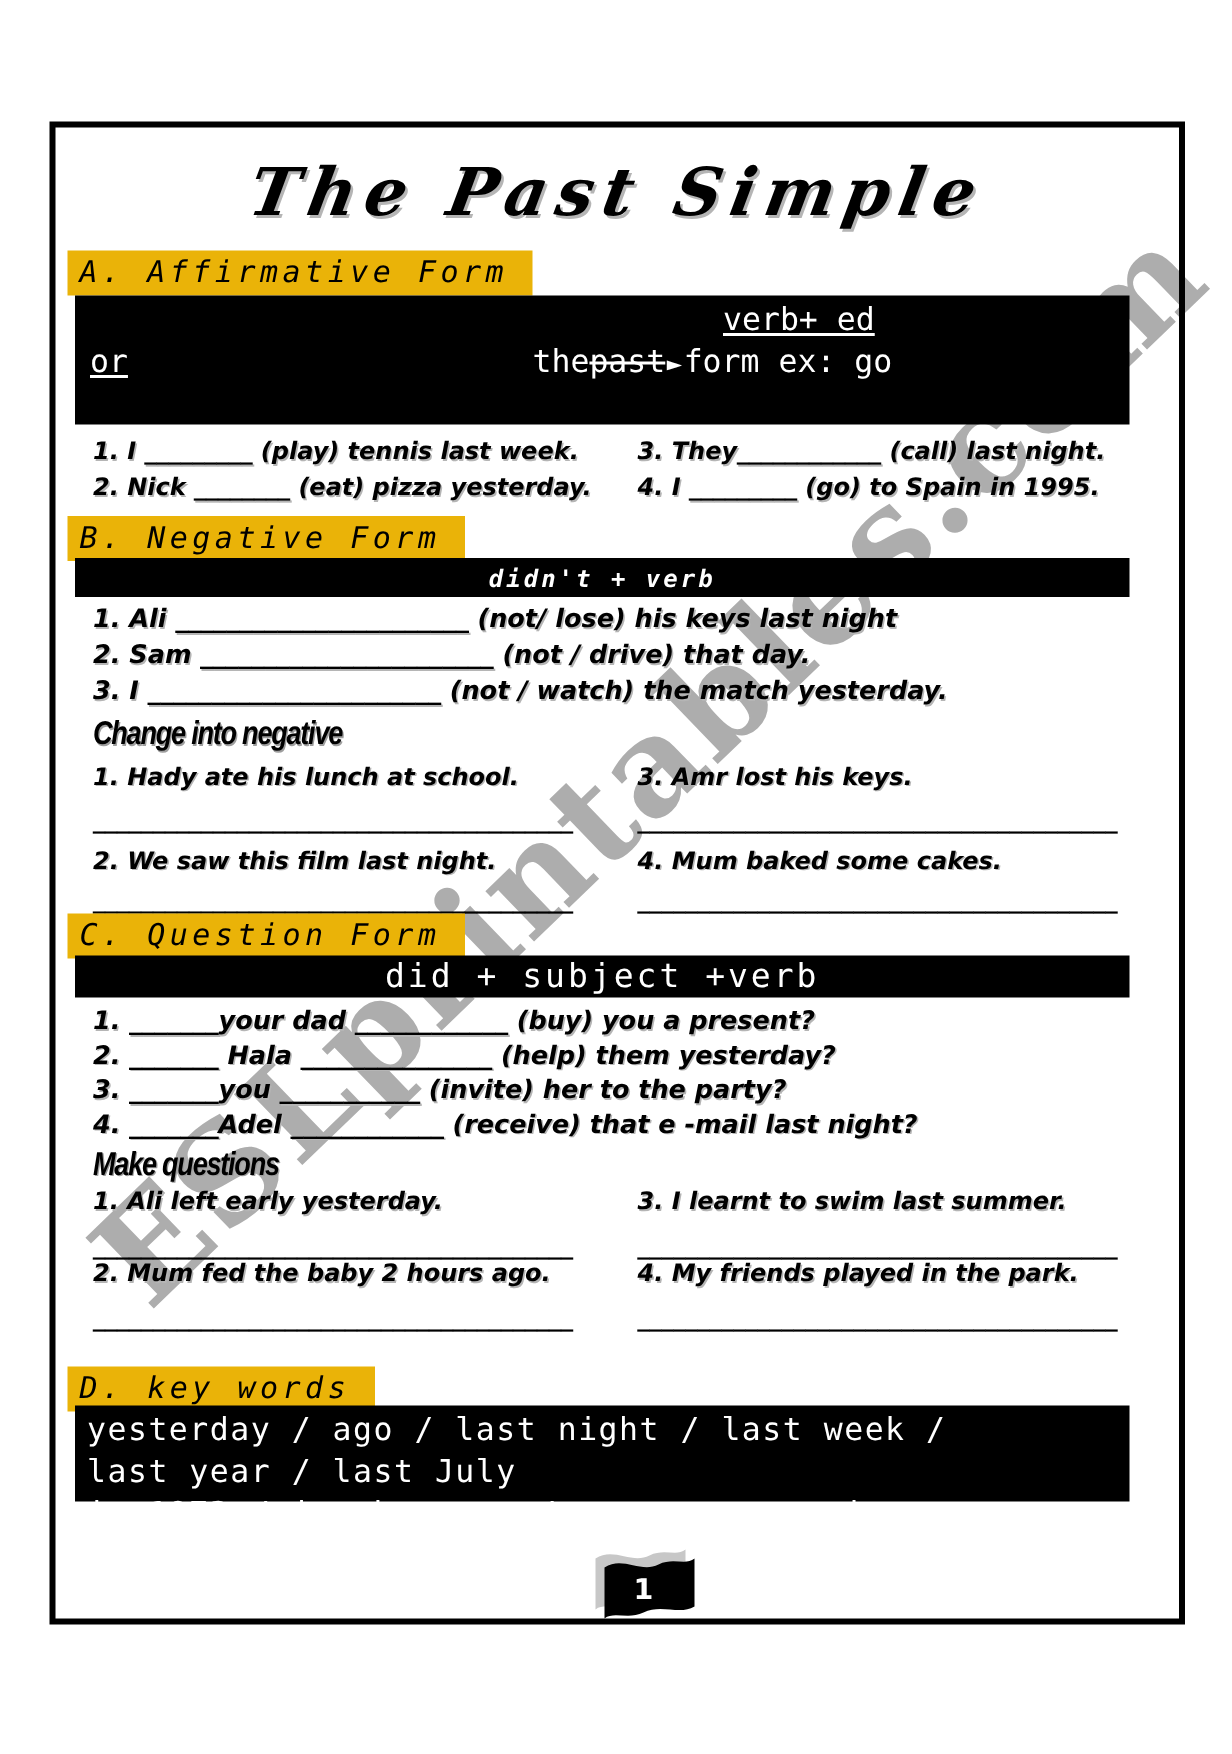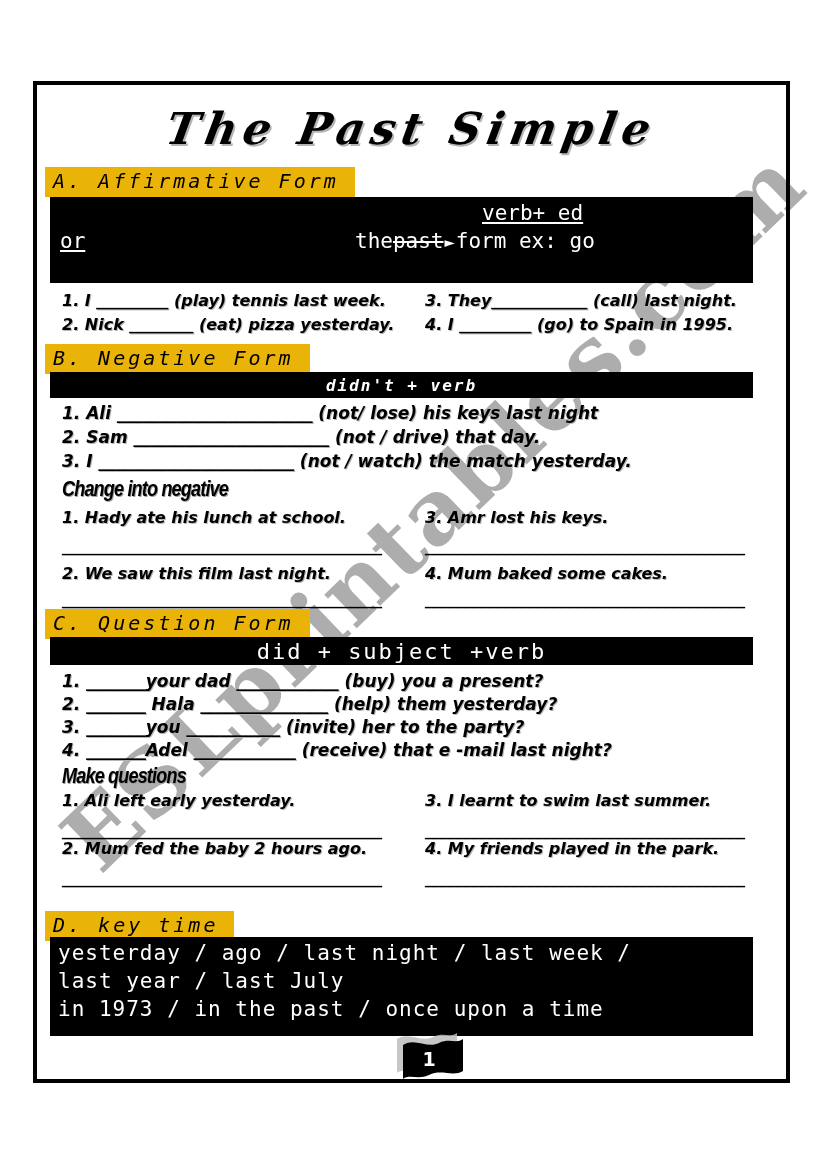--- a/index.html
+++ b/index.html
@@ -146,23 +146,23 @@
     <div class="abs ex" style="top:706px;left:25px;">1. Ali left early yesterday.</div>
     <div class="abs ex" style="top:706px;left:388px;">3. I learnt to swim last summer.</div>
     <div class="abs ansline" style="top:736px;left:25px;">________________________________________</div>
     <div class="abs ansline" style="top:736px;left:388px;">________________________________________</div>
     <div class="abs ex" style="top:754px;left:25px;">2. Mum fed the baby 2 hours ago.</div>
     <div class="abs ex" style="top:754px;left:388px;">4. My friends played in the park.</div>
     <div class="abs ansline" style="top:784px;left:25px;">________________________________________</div>
     <div class="abs ansline" style="top:784px;left:388px;">________________________________________</div>
 
     <div class="abs" style="top:826px;left:8px;">
-      <span class="strip">D. key time</span>
+      <span class="strip">D. key words</span>
     </div>
-    <div class="abs blackbox boxd" style="top:852px;left:13px;width:703px;height:99px;">
+    <div class="abs blackbox boxd" style="top:852px;left:13px;width:703px;height:64px;">
       <div>yesterday / ago / last night / last week /</div>
       <div>last year / last July</div>
       <div>in 1973 / in the past / once upon a time</div>
     </div>
 
     <div class="flag" style="top:944px;left:352px;">
       <svg width="78" height="58" viewBox="0 0 78 58">
         <path d="M8,10 C20,2 32,14 44,8 C54,3 62,9 68,4 L68,36 C58,42 46,34 34,40 C24,45 14,39 8,44 Z" fill="#bdbdbd" opacity="0.85"></path>
         <path d="M14,16 C26,8 38,20 50,14 C60,9 68,15 74,10 L74,42 C64,48 52,40 40,46 C30,51 20,45 14,50 Z" fill="#000000"></path>
         <text x="40" y="37" fill="#ffffff" font-family="DejaVu Sans, sans-serif" font-size="19" font-weight="bold" text-anchor="middle">1</text>

